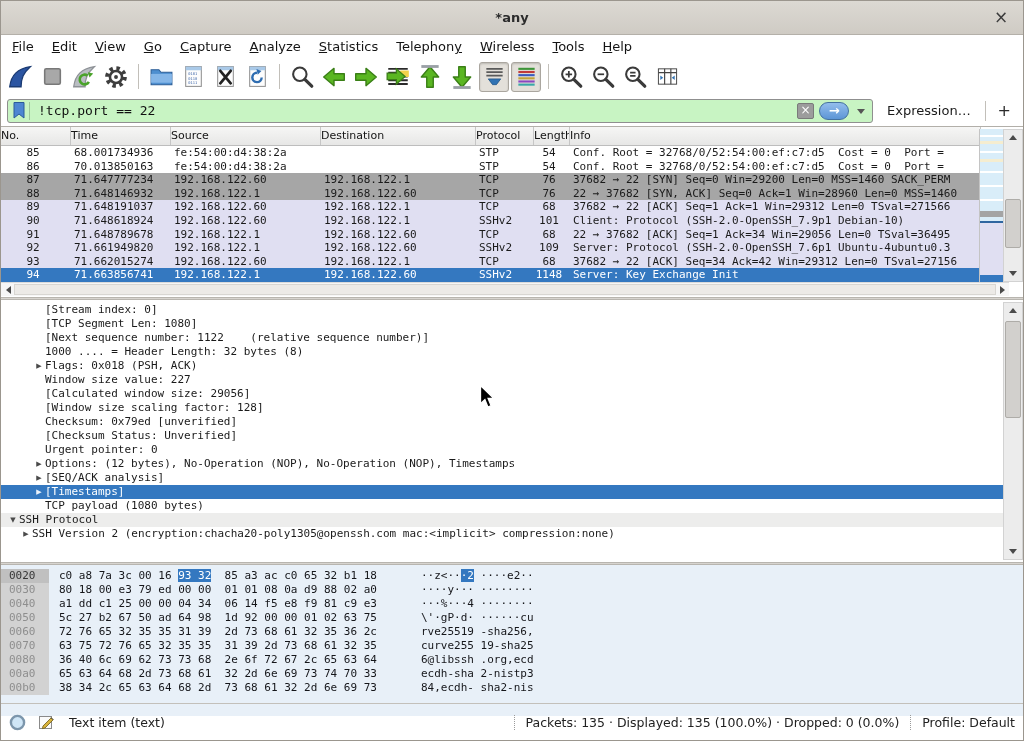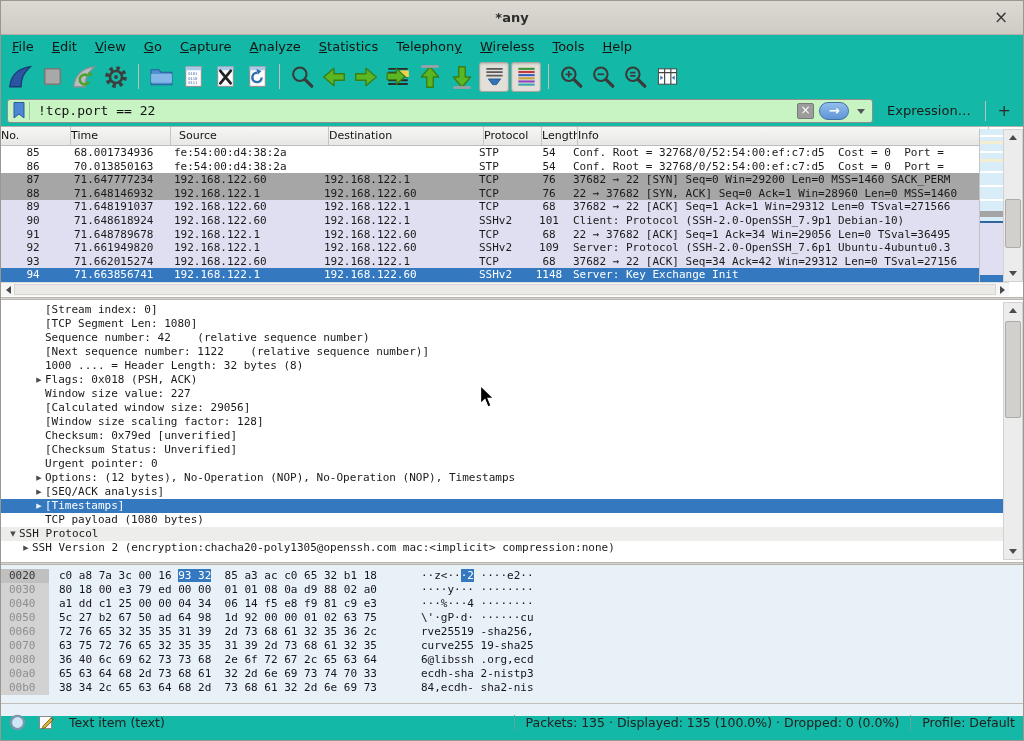--- a/index.html
+++ b/index.html
@@ -1,19 +1,19 @@
 <!DOCTYPE html>
 <html><head>
 <meta charset="utf-8">
 <style>
   * { box-sizing: border-box; margin: 0; padding: 0; }
   html,body { background:#888; }
   #win {
     position: relative; width: 1024px; height: 741px;
-    background:#14b8a6; overflow:hidden;
+    background:#ffffff; overflow:hidden;
     font-family:"DejaVu Sans", sans-serif; color:#1a1a1a;
     border:1px solid #9b968e;
   }
   .mono { font-family:"DejaVu Sans Mono", monospace; }
   
   .titlebar { position:absolute; top:0; left:0; right:0; height:34px;
     background:linear-gradient(#dcd9d3,#cfcbc4); border-bottom:1px solid #b4b0a9; }
   .title-text { position:absolute; left:0; right:0; top:0; line-height:33px;
     text-align:center; font-weight:bold; font-size:13px; color:#2c2c2c; }
   .close-btn { position:absolute; right:12px; top:7px; width:20px; height:20px;
@@ -345,21 +345,21 @@
     </div>
     <span class="expr-label">Expression…</span>
     <span class="fbar-sep"></span>
     <span class="add-filter">+</span>
   </div>
 
   <div class="packet-list">
     <div class="pl-header" id="pl-header">
         <span class="pl-hcell" style="width: 70px;">No.</span>
         <span class="pl-hcell" style="width: 100px;">Time</span>
-        <span class="pl-hcell" style="width: 150px; margin-left: 8px;">Source</span>
+        <span class="pl-hcell" style="width: 150px;">Source</span>
         <span class="pl-hcell" style="width: 155px;">Destination</span>
         <span class="pl-hcell" style="width: 58px;">Protocol</span>
         <span class="pl-hcell" style="width: 36px;">Length</span>
         <span class="pl-hcell" style="width: 411px;">Info</span>
       </div>
     <div class="pl-rows" id="pl-rows">
         <div class="pl-row white"><span class="pl-cell r" style="width: 70px;">85</span><span class="pl-cell" style="width: 100px;">68.001734936</span><span class="pl-cell" style="width: 150px;">fe:54:00:d4:38:2a</span><span class="pl-cell" style="width: 155px;"></span><span class="pl-cell" style="width: 58px;">STP</span><span class="pl-cell r" style="width: 36px;">54</span><span class="pl-cell" style="width: 411px;">Conf. Root = 32768/0/52:54:00:ef:c7:d5  Cost = 0  Port =</span></div>
         <div class="pl-row white"><span class="pl-cell r" style="width: 70px;">86</span><span class="pl-cell" style="width: 100px;">70.013850163</span><span class="pl-cell" style="width: 150px;">fe:54:00:d4:38:2a</span><span class="pl-cell" style="width: 155px;"></span><span class="pl-cell" style="width: 58px;">STP</span><span class="pl-cell r" style="width: 36px;">54</span><span class="pl-cell" style="width: 411px;">Conf. Root = 32768/0/52:54:00:ef:c7:d5  Cost = 0  Port =</span></div>
         <div class="pl-row gray"><span class="pl-cell r" style="width: 70px;">87</span><span class="pl-cell" style="width: 100px;">71.647777234</span><span class="pl-cell" style="width: 150px;">192.168.122.60</span><span class="pl-cell" style="width: 155px;">192.168.122.1</span><span class="pl-cell" style="width: 58px;">TCP</span><span class="pl-cell r" style="width: 36px;">76</span><span class="pl-cell" style="width: 411px;">37682 → 22 [SYN] Seq=0 Win=29200 Len=0 MSS=1460 SACK_PERM</span></div>
         <div class="pl-row gray"><span class="pl-cell r" style="width: 70px;">88</span><span class="pl-cell" style="width: 100px;">71.648146932</span><span class="pl-cell" style="width: 150px;">192.168.122.1</span><span class="pl-cell" style="width: 155px;">192.168.122.60</span><span class="pl-cell" style="width: 58px;">TCP</span><span class="pl-cell r" style="width: 36px;">76</span><span class="pl-cell" style="width: 411px;">22 → 37682 [SYN, ACK] Seq=0 Ack=1 Win=28960 Len=0 MSS=1460</span></div>
@@ -398,21 +398,20 @@
       <span class="sb-up">
           <span class="tri-up"></span>
         </span>
       <div class="sb-thumb" style="top:18px;height:97px;"></div>
       <span class="sb-down">
           <span class="tri-down"></span>
         </span>
     </div>
   <div class="dt-row"><span class="dt-exp" style="margin-left: 32px;"></span><span class="dt-text">[Stream index: 0]</span></div>
       <div class="dt-row"><span class="dt-exp" style="margin-left: 32px;"></span><span class="dt-text">[TCP Segment Len: 1080]</span></div>
-      <div class="dt-row"><span class="dt-exp" style="margin-left: 32px;"></span><span class="dt-text">Sequence number: 42    (relative sequence number)</span></div>
       <div class="dt-row"><span class="dt-exp" style="margin-left: 32px;"></span><span class="dt-text">[Next sequence number: 1122    (relative sequence number)]</span></div>
       <div class="dt-row"><span class="dt-exp" style="margin-left: 32px;"></span><span class="dt-text">1000 .... = Header Length: 32 bytes (8)</span></div>
       <div class="dt-row"><span class="dt-exp" style="margin-left: 32px;">▶</span><span class="dt-text">Flags: 0x018 (PSH, ACK)</span></div>
       <div class="dt-row"><span class="dt-exp" style="margin-left: 32px;"></span><span class="dt-text">Window size value: 227</span></div>
       <div class="dt-row"><span class="dt-exp" style="margin-left: 32px;"></span><span class="dt-text">[Calculated window size: 29056]</span></div>
       <div class="dt-row"><span class="dt-exp" style="margin-left: 32px;"></span><span class="dt-text">[Window size scaling factor: 128]</span></div>
       <div class="dt-row"><span class="dt-exp" style="margin-left: 32px;"></span><span class="dt-text">Checksum: 0x79ed [unverified]</span></div>
       <div class="dt-row"><span class="dt-exp" style="margin-left: 32px;"></span><span class="dt-text">[Checksum Status: Unverified]</span></div>
       <div class="dt-row"><span class="dt-exp" style="margin-left: 32px;"></span><span class="dt-text">Urgent pointer: 0</span></div>
       <div class="dt-row"><span class="dt-exp" style="margin-left: 32px;">▶</span><span class="dt-text">Options: (12 bytes), No-Operation (NOP), No-Operation (NOP), Timestamps</span></div>

